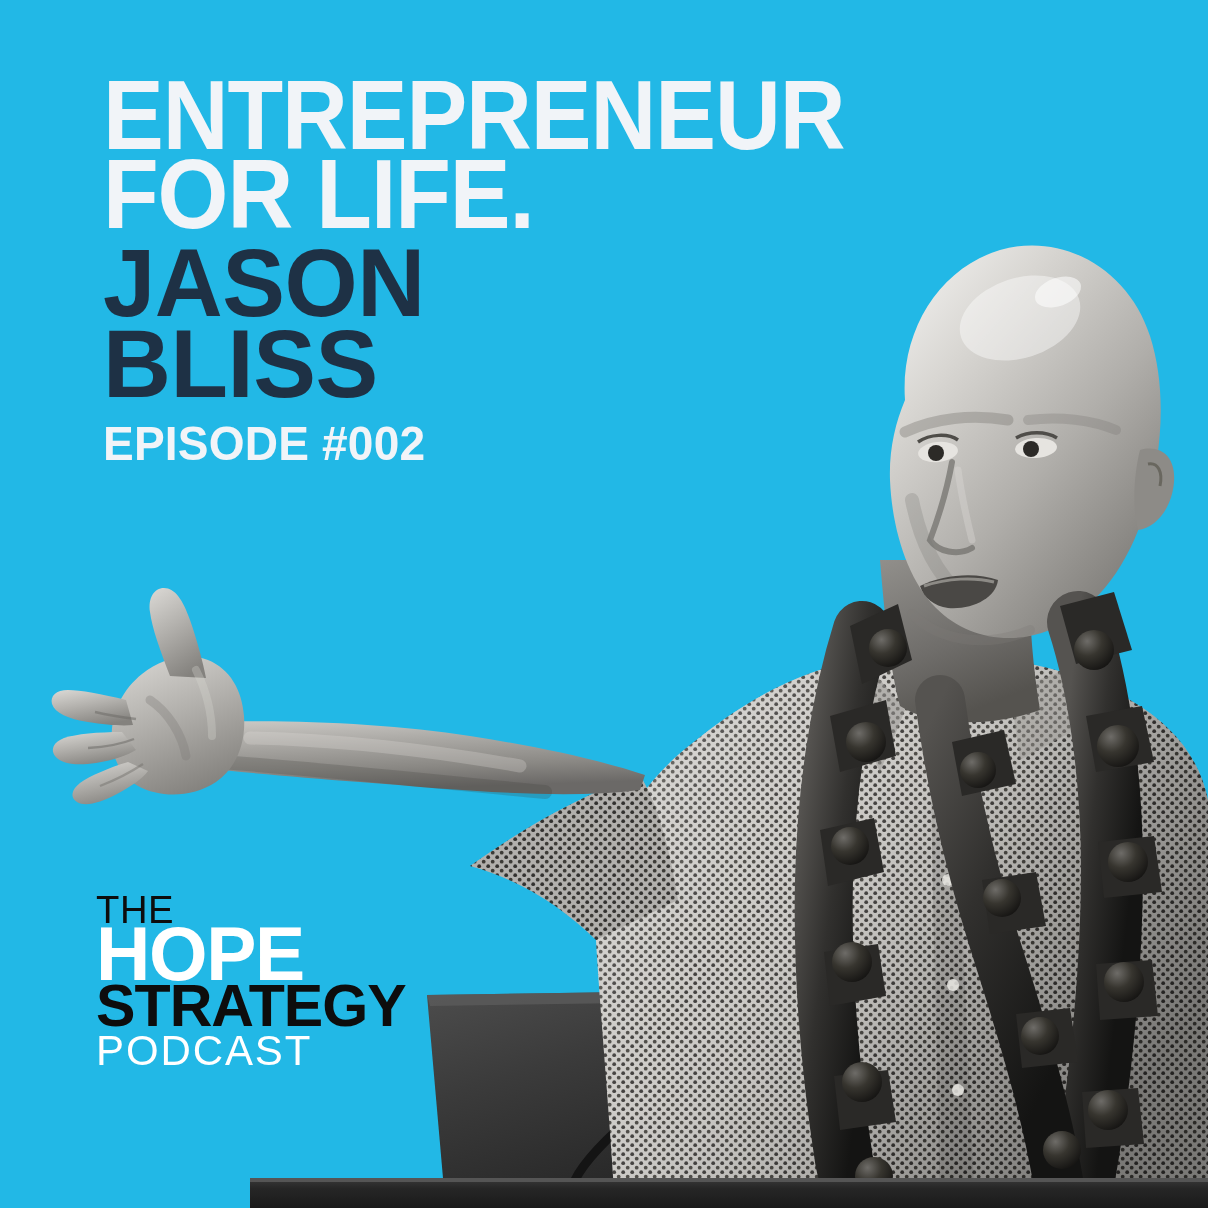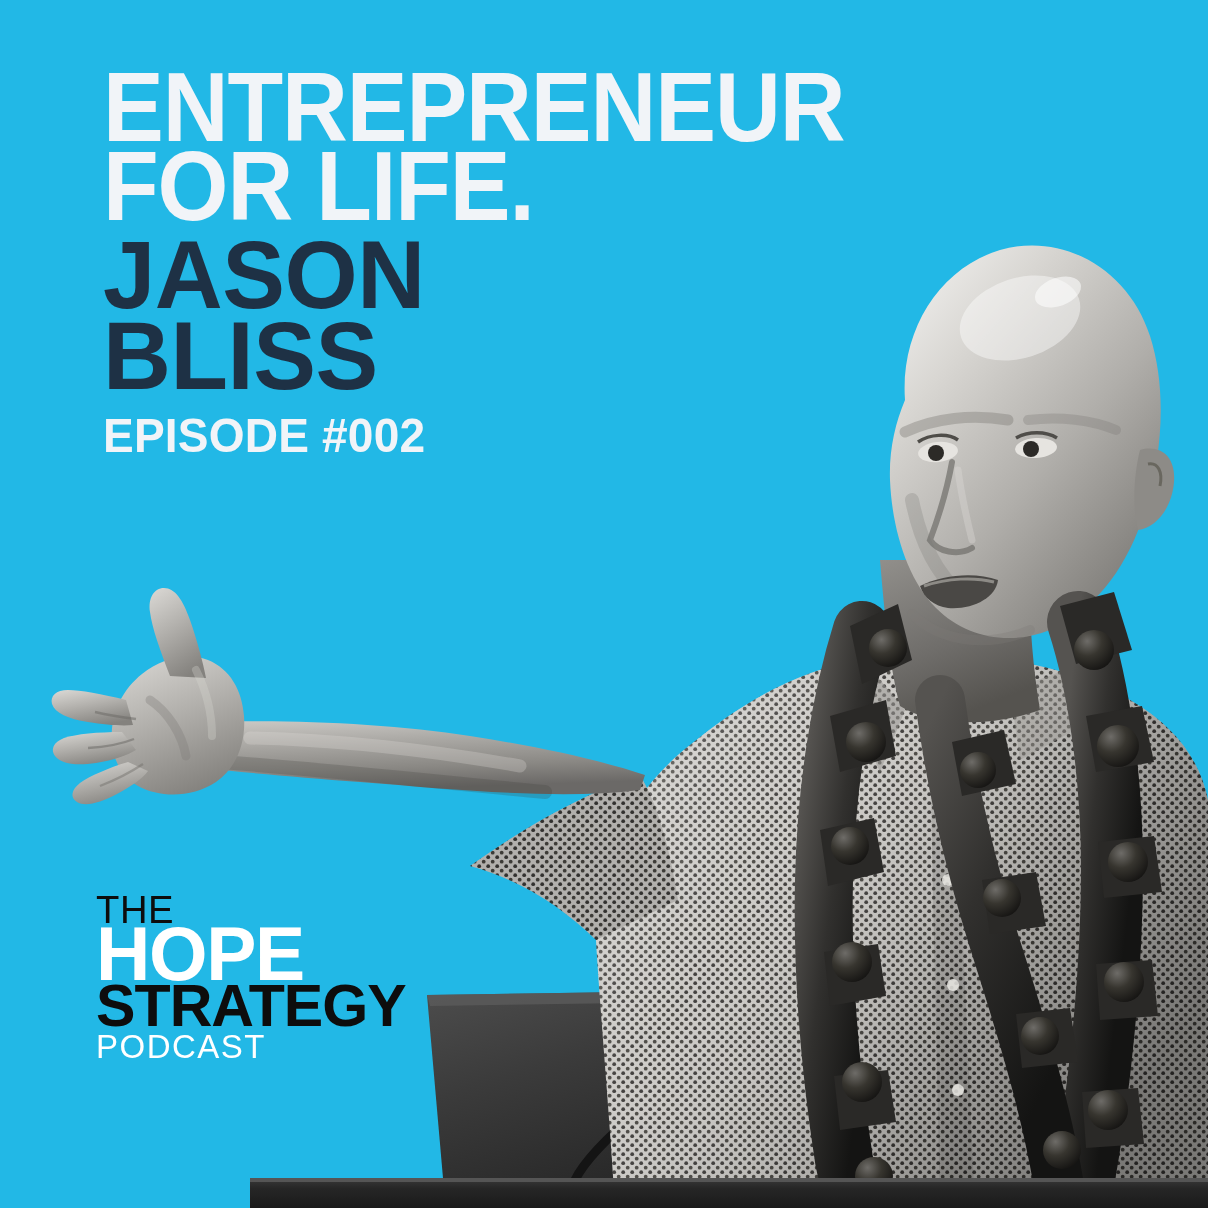--- a/index.html
+++ b/index.html
@@ -15,21 +15,21 @@
     overflow: hidden;
     background: #22b8e6;
     font-family: "Liberation Sans", sans-serif;
     -webkit-font-smoothing: antialiased;
   }
 
   
   .text-block {
     position: absolute;
     left: 103px;
-    top: 66px;
+    top: 74px;
     z-index: 40;
   }
   .title-line {
     font-family: "Liberation Sans", sans-serif;
     font-weight: 700;
     color: #f1f4f8;
     line-height: 0.845;
     letter-spacing: -0.012em;
     transform: scaleX(0.93);
     transform-origin: left center;
@@ -103,21 +103,21 @@
     color: #0d0d0d;
     letter-spacing: -0.016em;
     line-height: 0.85;
     margin: -6px 0 0 0;
     transform: scaleX(0.985);
     transform-origin: left center;
   }
   #logo-podcast {
     font-family: "Liberation Sans", sans-serif;
     font-weight: 300;
-    font-size: 33px;
+    font-size: 42px;
     color: #ffffff;
     letter-spacing: 0.045em;
     line-height: 0.9;
     margin: 1px 0 0 0;
   }
 
   
   #photo {
     position: absolute;
     inset: 0;

